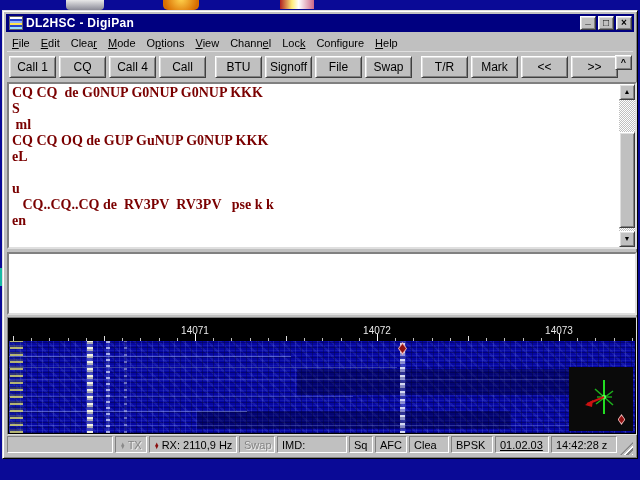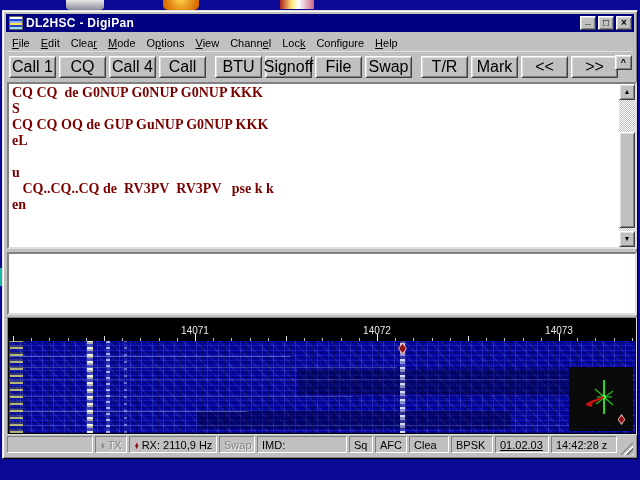--- a/index.html
+++ b/index.html
@@ -27,21 +27,21 @@
           box-shadow:inset 1px 1px 0 #dfdfdf, inset -1px -1px 0 #808080;
           font-size:10px;font-weight:bold;line-height:11px;text-align:center;color:#000;}
   .winbtn.min{line-height:5px;}
 
   .menubar{position:absolute;left:4px;top:23px;right:4px;height:17px;display:flex;align-items:center;font-size:11px;color:#000;}
   .menu-item{padding:2px 6px 2px 5px;white-space:pre;}
   .menu-item u{text-decoration:underline;}
 
   .toolbar{position:absolute;left:4px;top:40px;right:4px;height:30px;border-top:1px solid #dfdfdf;}
   .tb-row{position:absolute;left:2px;top:4px;display:flex;gap:3px;}
-  .tbtn{width:47px;height:22px;background:#c0c0c0;font-size:16px;color:#000;
+  .tbtn{width:47px;height:22px;background:#c0c0c0;font-size:12px;color:#000;
         border:1px solid;border-color:#fff #404040 #404040 #fff;
         box-shadow:inset 1px 1px 0 #dfdfdf, inset -1px -1px 0 #808080;
         display:flex;align-items:center;justify-content:center;white-space:pre;}
   .tbtn.g{margin-left:6px;}
   .tbtn-up{position:absolute;right:1px;top:3px;width:17px;height:15px;font-size:9px;line-height:13px;
         background:#c0c0c0;border:1px solid;border-color:#fff #404040 #404040 #fff;
         box-shadow:inset 1px 1px 0 #dfdfdf, inset -1px -1px 0 #808080;text-align:center;font-weight:bold;}
 
   .sunken{border:2px solid;border-color:#808080 #dfdfdf #dfdfdf #808080;background:#fff;}
   .rx{position:absolute;left:4px;top:71px;width:630px;height:167px;font-family:Liberation Serif, serif;}
@@ -150,20 +150,21 @@
         <div class="tbtn">&lt;&lt;</div>
         <div class="tbtn">&gt;&gt;</div>
       </div>
       <div class="tbtn-up">^</div>
     </div>
 
     <div class="rx sunken">
       <div class="rx-text">
         <div class="rx-line">CQ CQ  de G0NUP G0NUP G0NUP KKK</div>
         <div class="rx-line">S</div>
+        <div class="rx-line"> ml</div>
         <div class="rx-line">CQ CQ OQ de GUP GuNUP G0NUP KKK</div>
         <div class="rx-line">eL</div>
         <div class="rx-line"></div>
         <div class="rx-line">u</div>
         <div class="rx-line">   CQ..CQ..CQ de  RV3PV  RV3PV   pse k k</div>
         <div class="rx-line">en</div>
       </div>
       <div class="sb">
         <div class="sb-btn sb-up">▲</div>
         <div class="sb-thumb"></div>
@@ -218,21 +219,21 @@
       <div class="panel spacer"></div>
       <div class="panel" style="width:32px;">
         <span class="ind gray">♦</span>
         <span class="dis">TX</span>
       </div>
       <div class="panel" style="width:88px;">
         <span class="ind red">♦</span>
         <span>RX: 2110,9 Hz</span>
       </div>
       <div class="panel dis" style="width:36px;">Swap</div>
-      <div class="panel" style="width:90px;">IMD:</div>
+      <div class="panel" style="width:70px;">IMD:</div>
       <div class="panel" style="width:24px;">Sq</div>
       <div class="panel" style="width:32px;">AFC</div>
       <div class="panel" style="width:40px;">Clea</div>
       <div class="panel" style="width:42px;">BPSK</div>
       <div class="panel" style="width:54px;text-decoration:underline;">01.02.03</div>
       <div class="panel" style="width:66px;">14:42:28 z</div>
       <div class="grip"></div>
     </div>
 
   </div>

